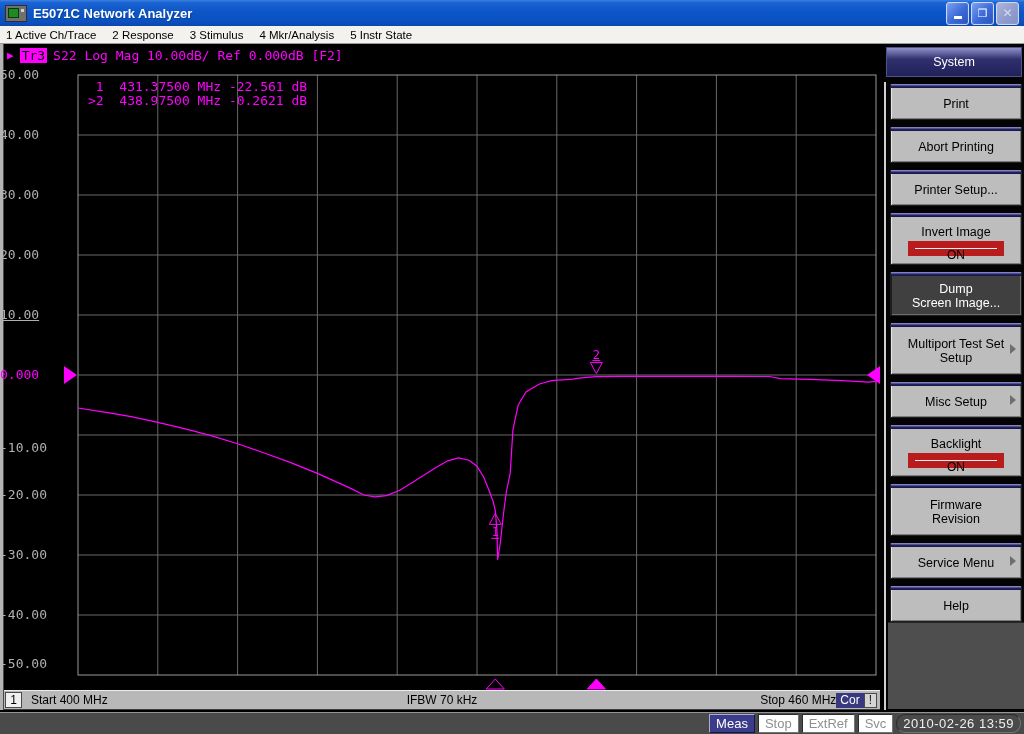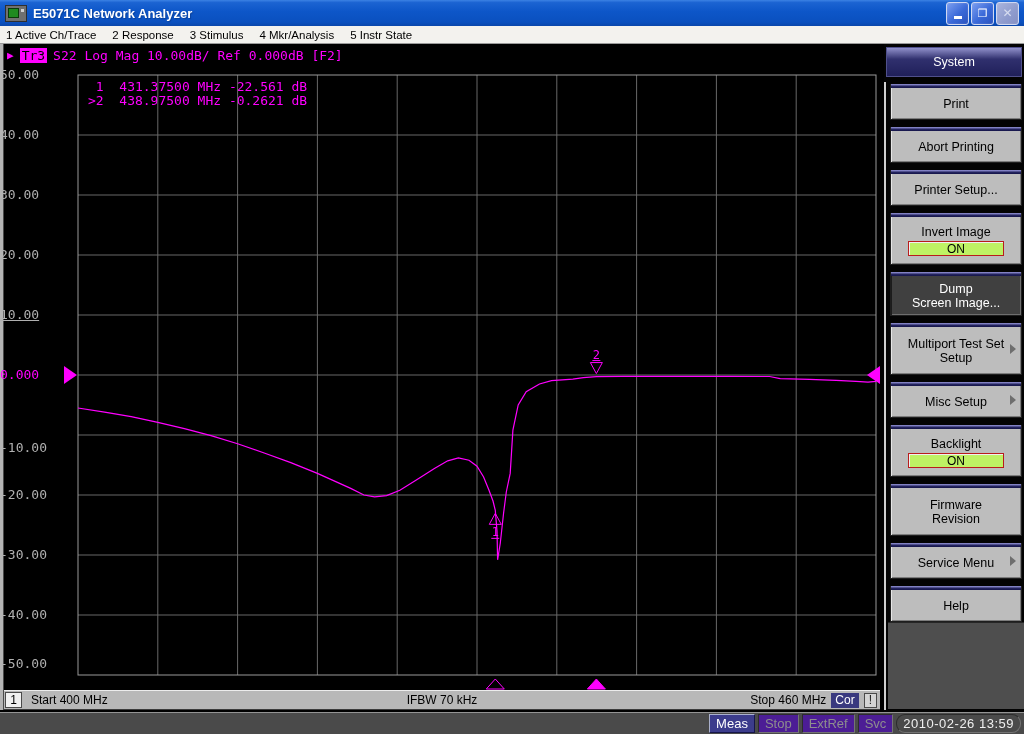--- a/index.html
+++ b/index.html
@@ -47,51 +47,51 @@
   #plot-svg{position:absolute;left:62px;top:65px;overflow:visible;}
 
   
   .channel-bar{position:absolute;left:4px;top:690px;width:876px;height:20px;background:#b8b8b8;
     border-top:1px solid #ececec;border-bottom:1px solid #3c3c3c;box-sizing:border-box;
     display:flex;align-items:center;font-size:12px;color:#000;}
   .ch-num{background:#f0f0f0;border:1px solid #4a4a4a;width:15px;height:14px;line-height:14px;
     text-align:center;margin-left:1px;}
   .ch-start{margin-left:9px;}
   .ch-ifbw{position:absolute;left:50%;transform:translateX(-50%);}
-  .ch-right{margin-left:auto;display:flex;align-items:center;gap:5px;padding-right:3px;}
+  .ch-right{margin-left:auto;display:flex;align-items:center;padding-right:3px;}
   .ch-cor{background:#39397f;color:#fff;padding:0 4px;height:15px;line-height:15px;text-align:right;}
   .ch-alert{background:#d4d4d4;border:1px solid #4a4a4a;padding:0 4px;height:13px;line-height:13px;color:#222;}
 
   
   .status-bar{position:absolute;left:0;top:712px;width:1024px;height:22px;background:#4a4a4a;
     border-top:1px solid #949494;box-sizing:border-box;display:flex;align-items:center;
     justify-content:flex-end;gap:3px;padding-right:3px;font-size:13px;}
   .sb-seg{padding:0 6px;height:17px;line-height:17px;border:1px solid;}
   .sb-active{background:#3c3c8c;color:#fff;border-color:#aab0cc #16164a #16164a #aab0cc;}
-  .sb-dis{background:#4c1d95;color:#8e8e8e;border-color:#2c2c2c #747474 #747474 #2c2c2c;}
+  .sb-dis{background:#ffffff;color:#8e8e8e;border-color:#2c2c2c #747474 #747474 #2c2c2c;}
   .sb-date{background:#4a4a4a;color:#efefef;border-color:#2c2c2c #747474 #747474 #2c2c2c;letter-spacing:.5px;border-radius:9px;}
 
   
   .sidebar{position:absolute;left:884px;top:44px;width:140px;height:668px;background:#030303;}
   .sb-scroll-line{position:absolute;left:0;top:38px;width:2px;height:628px;background:#cfcfcf;}
   .sk-header{margin:3px 2px 7px 2px;height:30px;color:#fff;font-size:12.5px;
     display:flex;align-items:center;justify-content:center;
     background:linear-gradient(180deg,#9090ca 0%,#30306e 40%,#20205a 100%);
     border:1px solid #50508c;box-sizing:border-box;}
   .softkey{position:relative;margin:0 2px 7px 6px;background:#bdbdbd;color:#000;
     border:1px solid #1e1e1e;border-top:none;box-sizing:border-box;
     box-shadow:inset 1px 0 0 #e6e6e6,inset -1px -1px 0 #7c7c7c;
     display:flex;flex-direction:column;justify-content:center;align-items:center;
     font-size:12.5px;line-height:14px;padding-top:4px;text-align:center;}
   .softkey::before{content:'';position:absolute;top:0;left:0;right:0;height:4px;
     background:linear-gradient(180deg,#9a9ade 0%,#23235e 60%,#141448 100%);}
   .softkey.h1{height:36px;} .softkey.h2{height:52px;} .softkey.h3{height:44px;}
   .softkey.pressed{background:#404040;color:#fff;
     box-shadow:inset 1px 1px 0 #1c1c1c,inset -1px -1px 0 #6e6e6e;}
-  .toggle-box{width:96px;height:15px;line-height:14px;background:#bef264;border:1px solid #b91c1c;
+  .toggle-box{width:96px;height:15px;line-height:14px;background:#a21caf;border:7px solid #b91c1c;
     box-shadow:inset 1px 1px 0 #f0f0f0;font-size:12px;text-align:center;margin-top:2px;box-sizing:border-box;}
   .sk-arrow{position:absolute;right:5px;top:50%;margin-top:-5px;width:0;height:0;
     border-left:6px solid #6e6e6e;border-top:5px solid transparent;border-bottom:5px solid transparent;}
   .sidebar-panel{position:absolute;left:4px;right:0;top:578px;height:86px;background:#4e4e4e;border-top:1px solid #262626;}
 </style>
 </head>
 <body>
 
 <div class="app">
 

